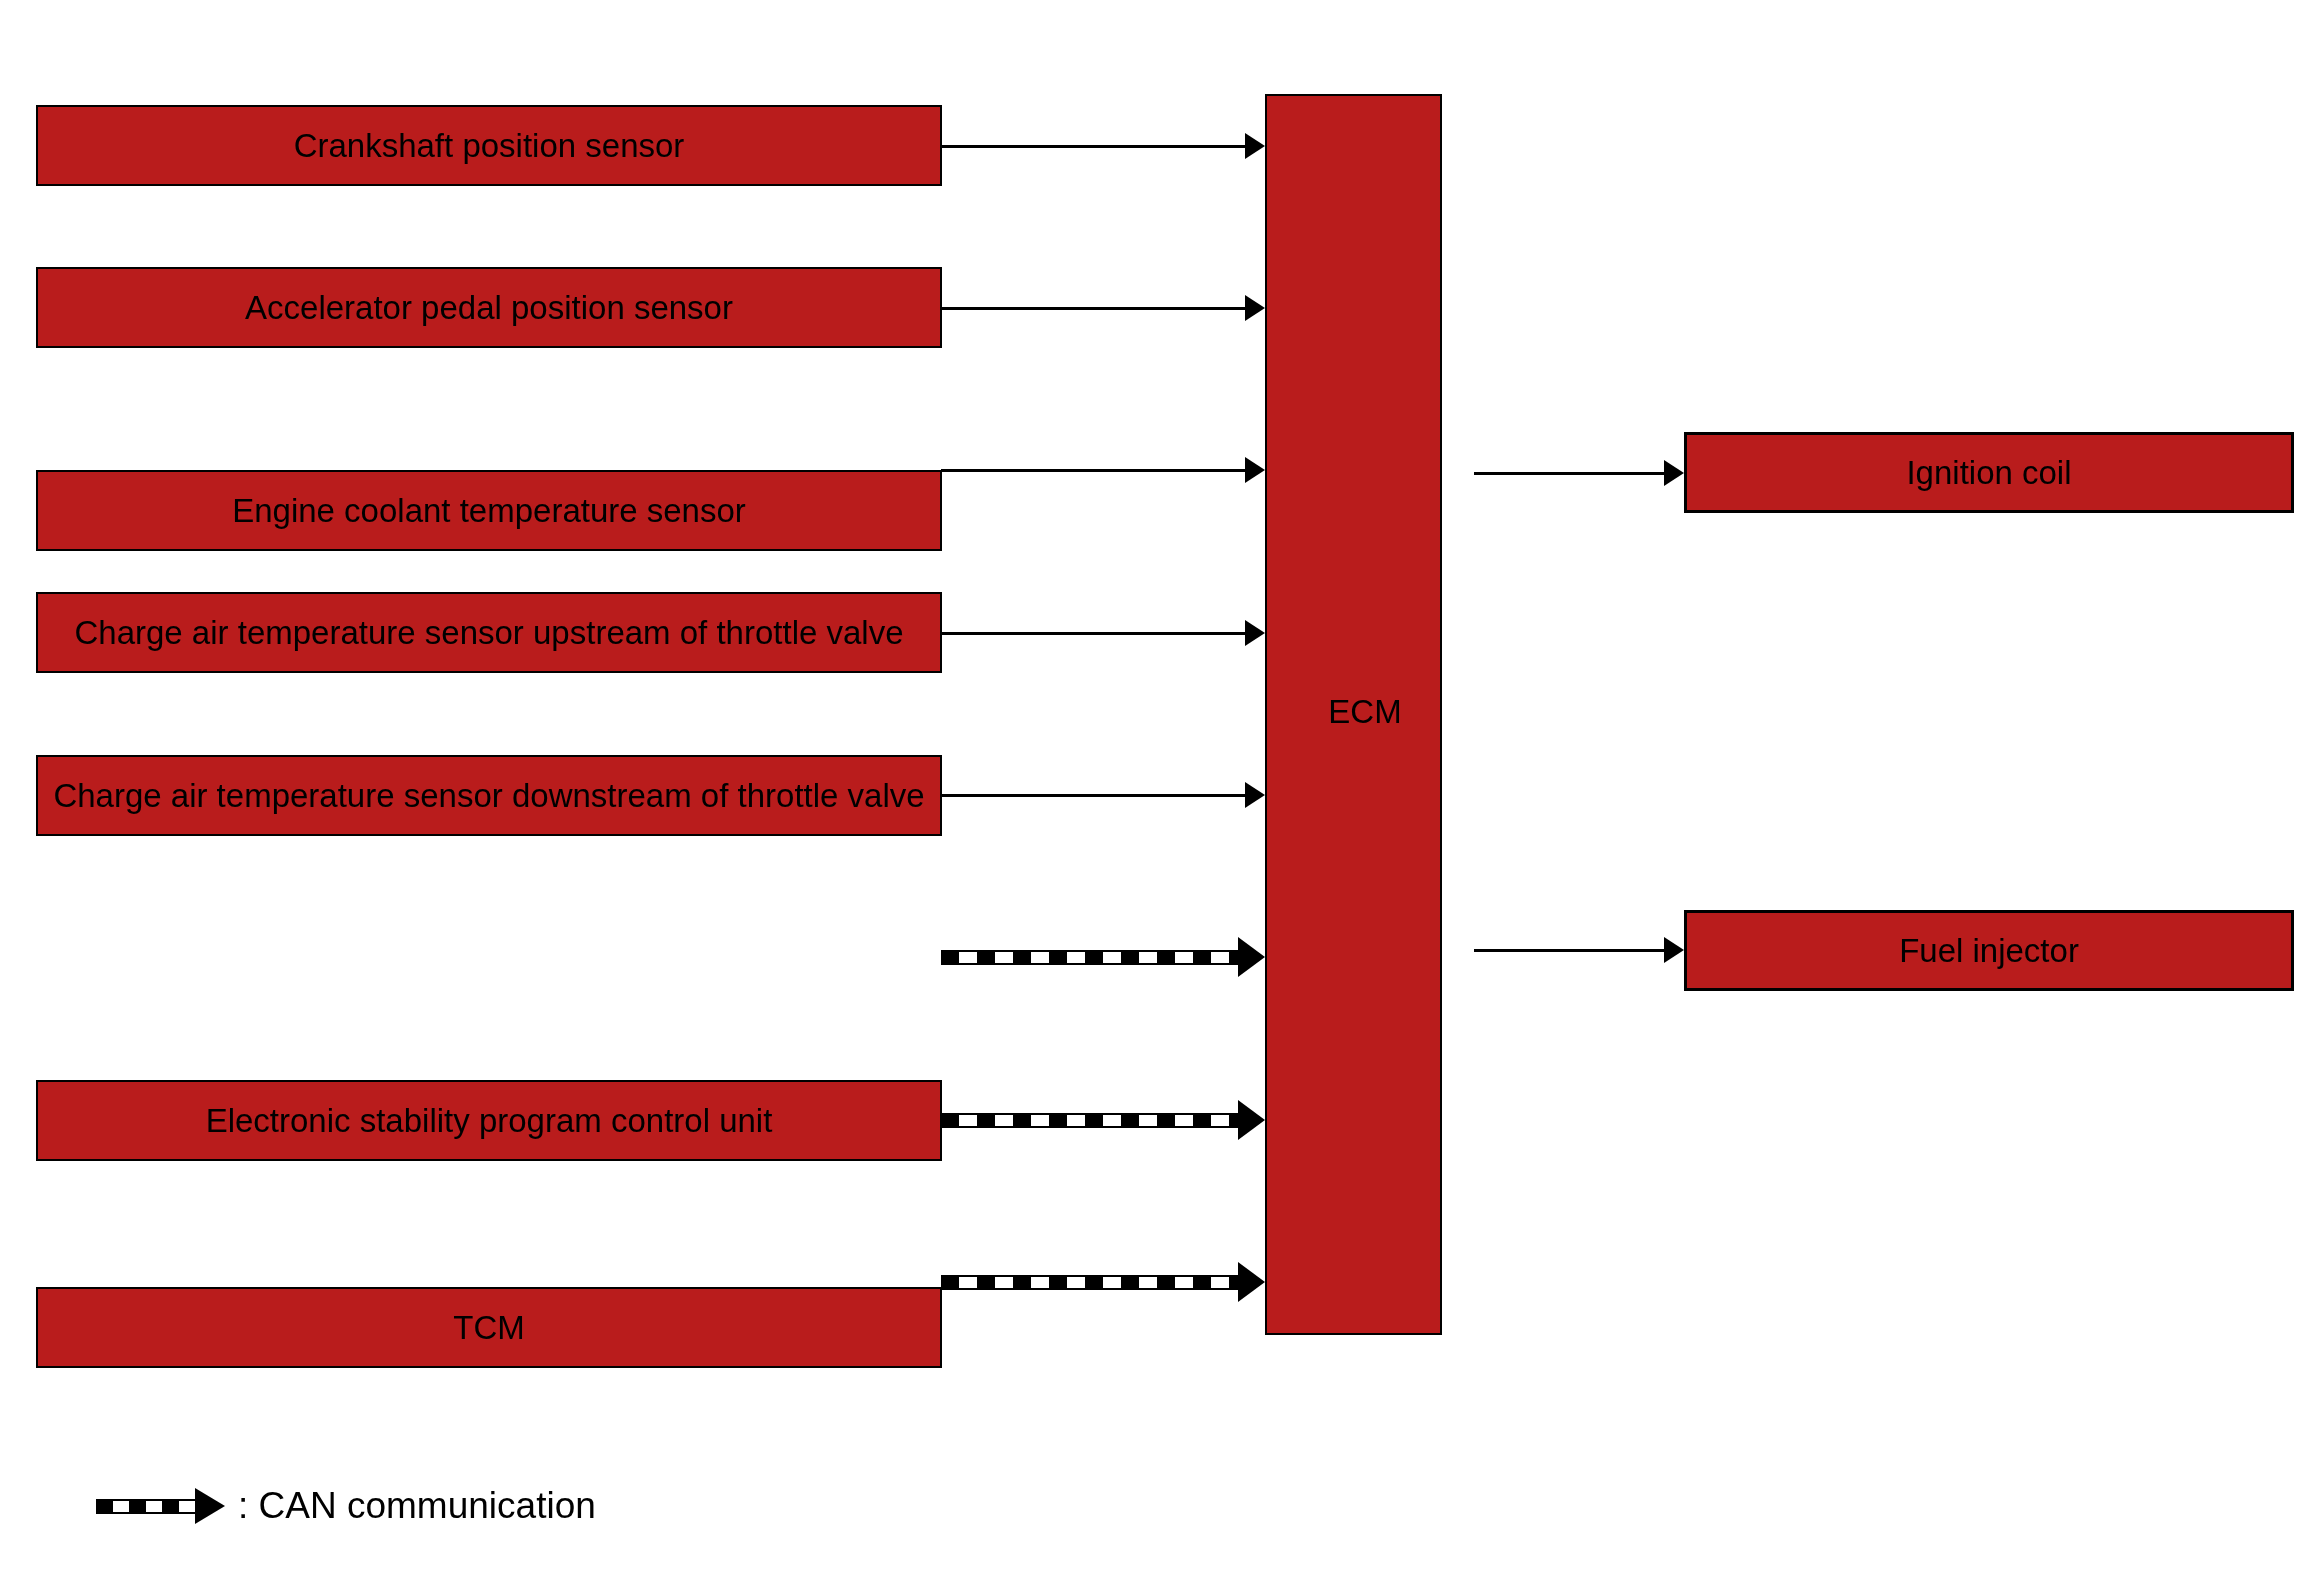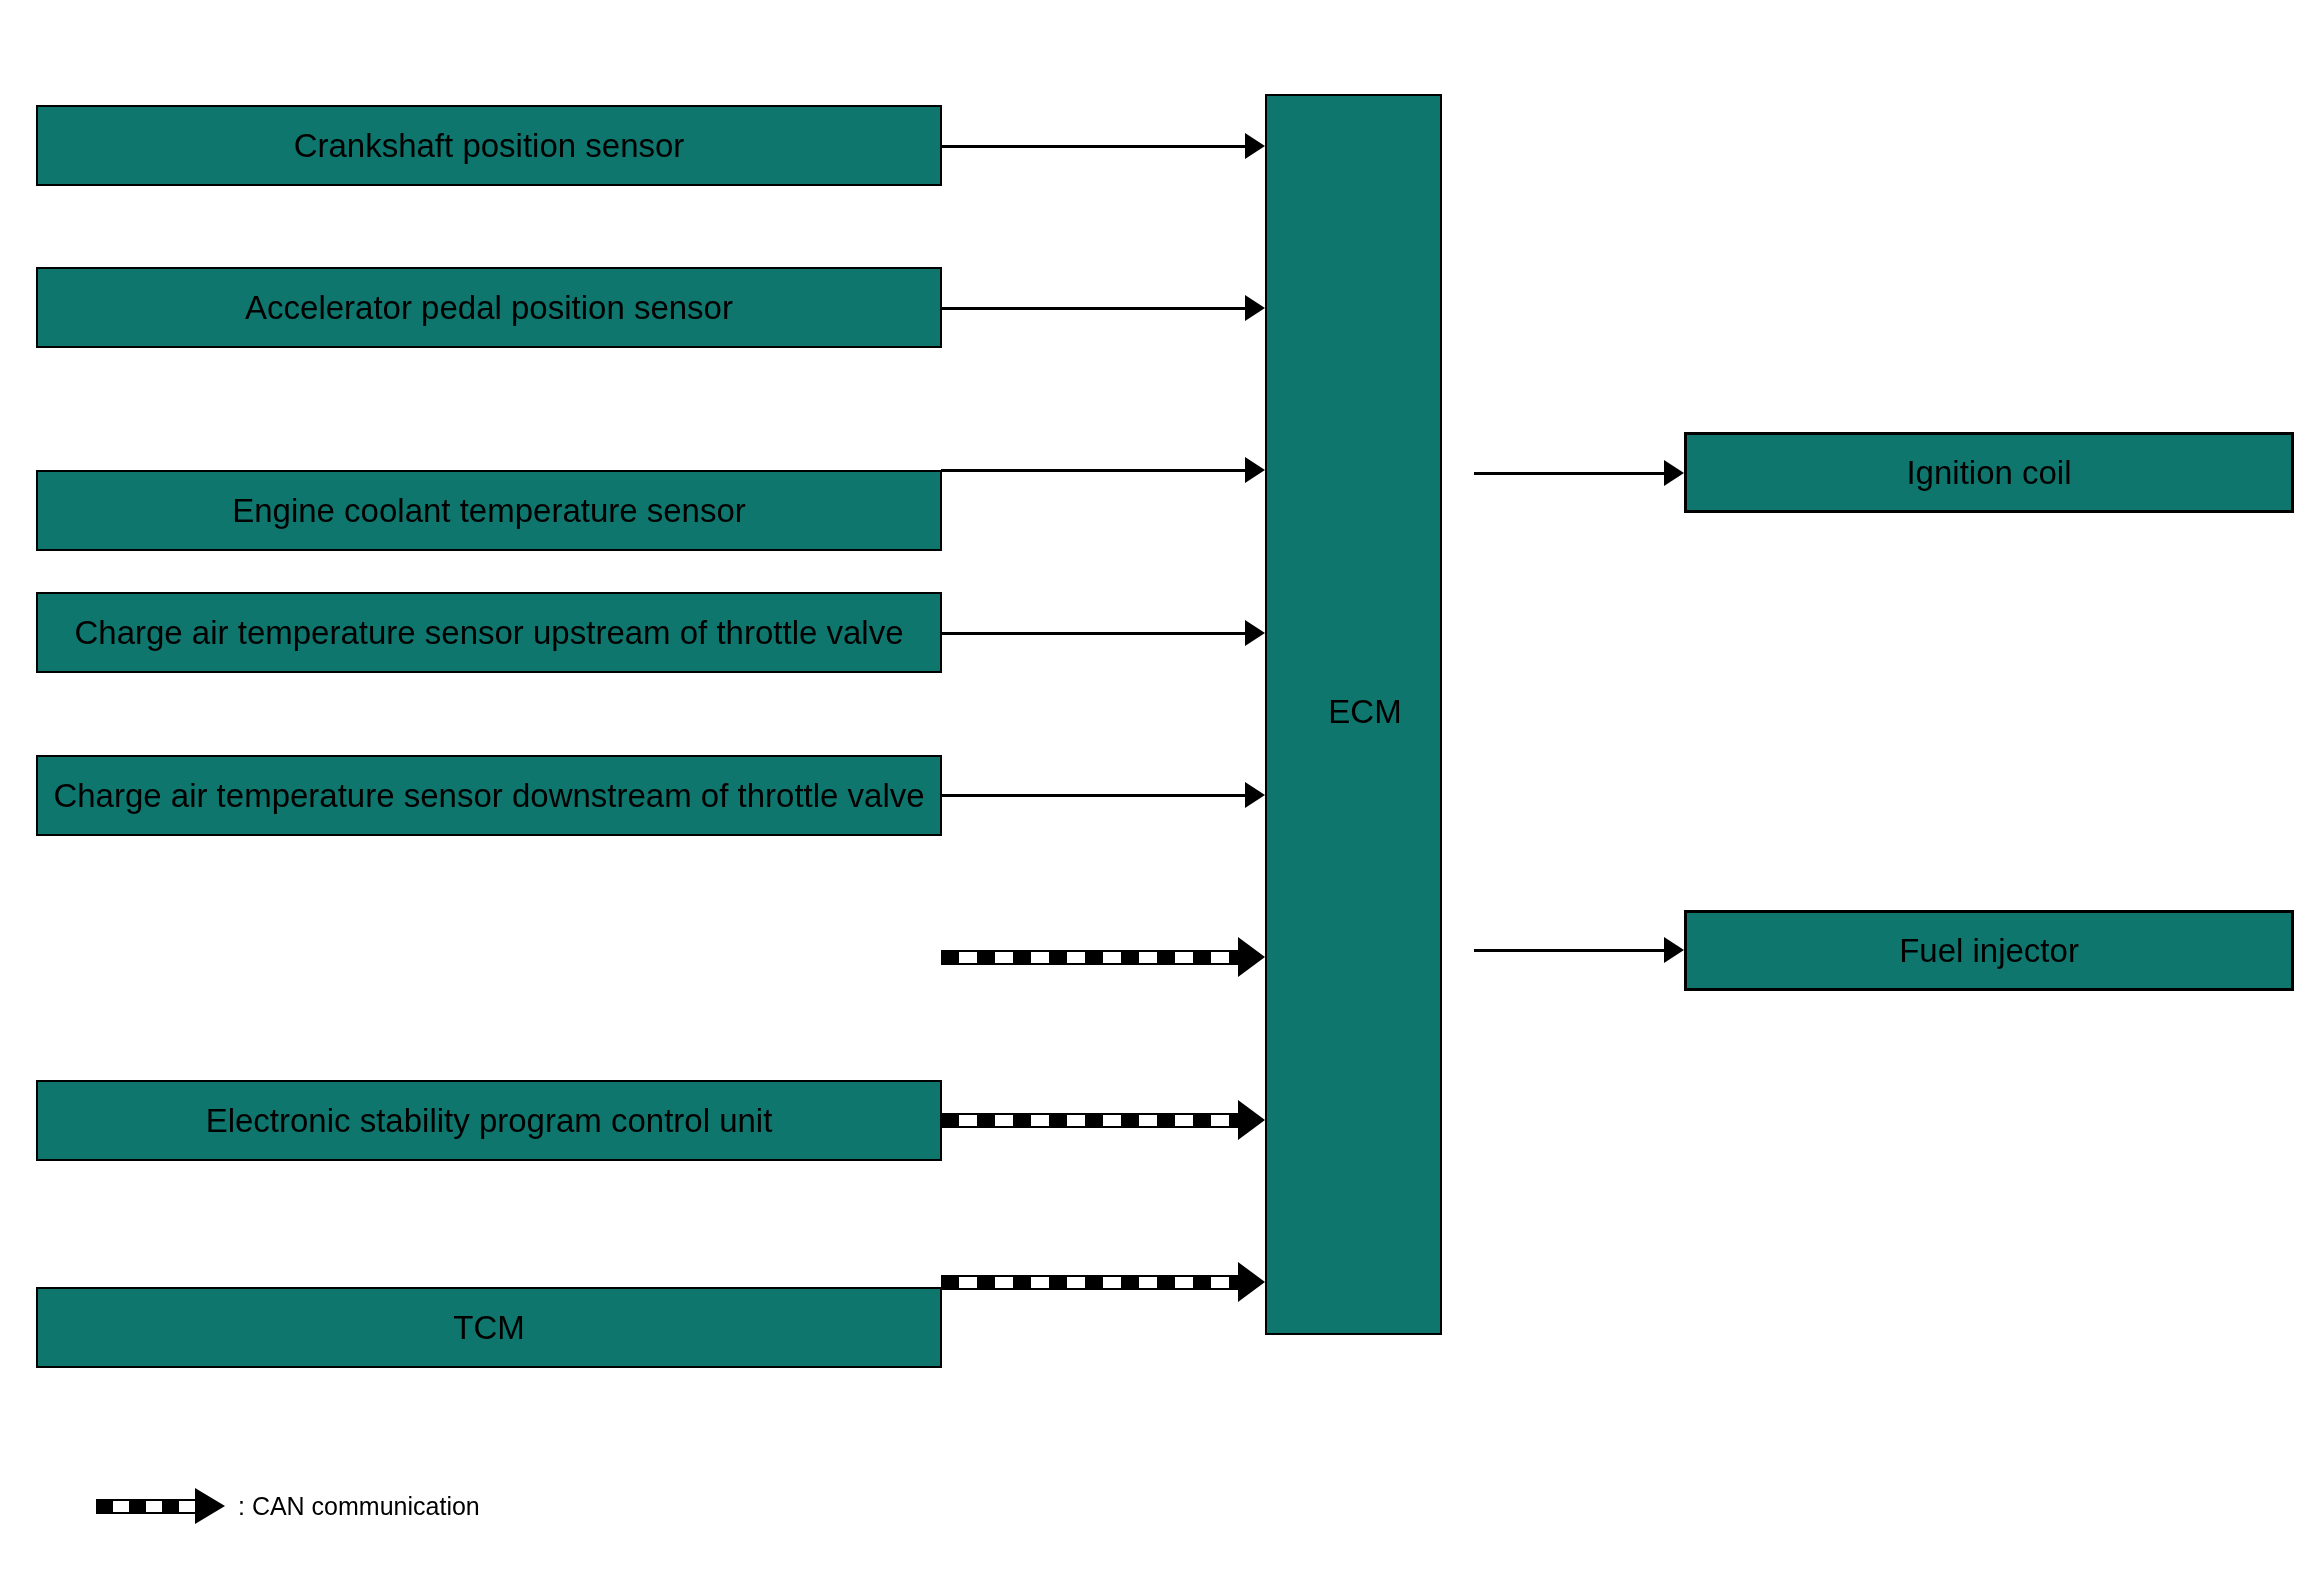--- a/index.html
+++ b/index.html
@@ -8,21 +8,21 @@
     width: 2319px;
     height: 1573px;
     background: #ffffff;
     font-family: "Liberation Sans", sans-serif;
     color: #000000;
     overflow: hidden;
   }
   .box {
     position: absolute;
     box-sizing: border-box;
-    background: #0f766e;
+    background: #b91c1c;
     border: 2.9px solid #000000;
     display: flex;
     align-items: center;
     justify-content: center;
     font-size: 33px;
     line-height: 1.15;
     white-space: nowrap;
     text-align: center;
   }
   .box.input  { left: 36px;  width: 906px; height: 81px; }
@@ -93,21 +93,21 @@
     background: repeating-linear-gradient(90deg, #000000 0 17px, #ffffff 17px 33px);
   }
   .legend-arrow .head {
     border-top: 18.4px solid transparent;
     border-bottom: 18.4px solid transparent;
     border-left: 30px solid #000000;
   }
   .legend-text {
     position: absolute; left: 238px; top: 1485px; height: 42px;
     display: flex; align-items: center;
-    font-size: 25px; white-space: nowrap;
+    font-size: 37px; white-space: nowrap;
   }
 </style>
 </head>
 <body>
 
 <div class="canvas">
 
   <div class="box input pos-in1">
     <span>Crankshaft position sensor</span>
   </div>

